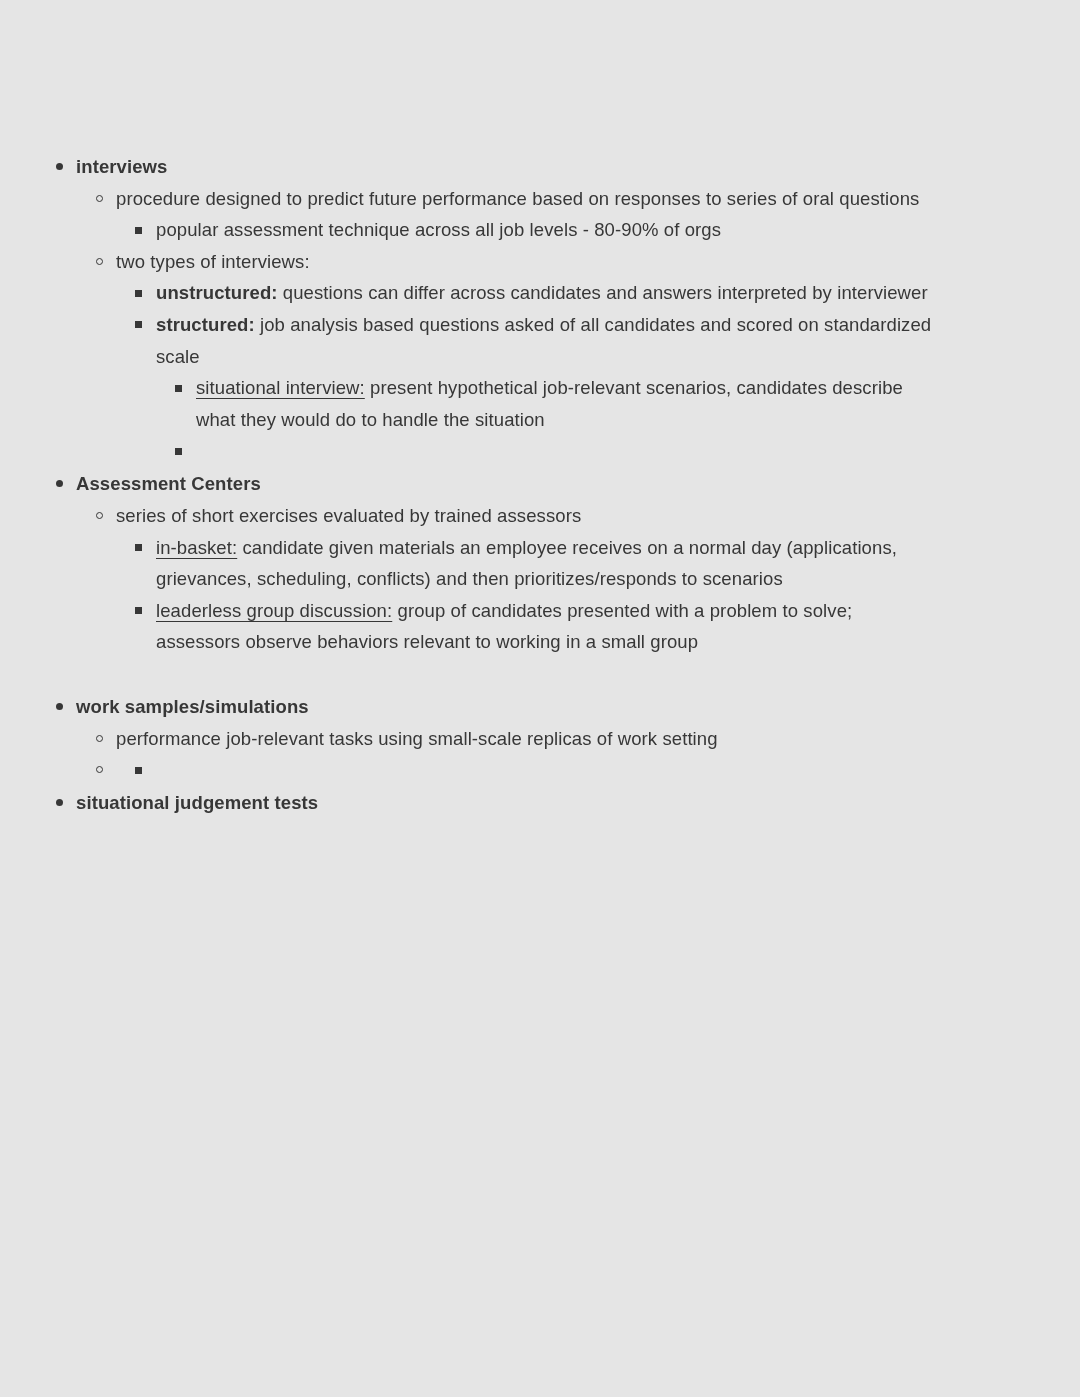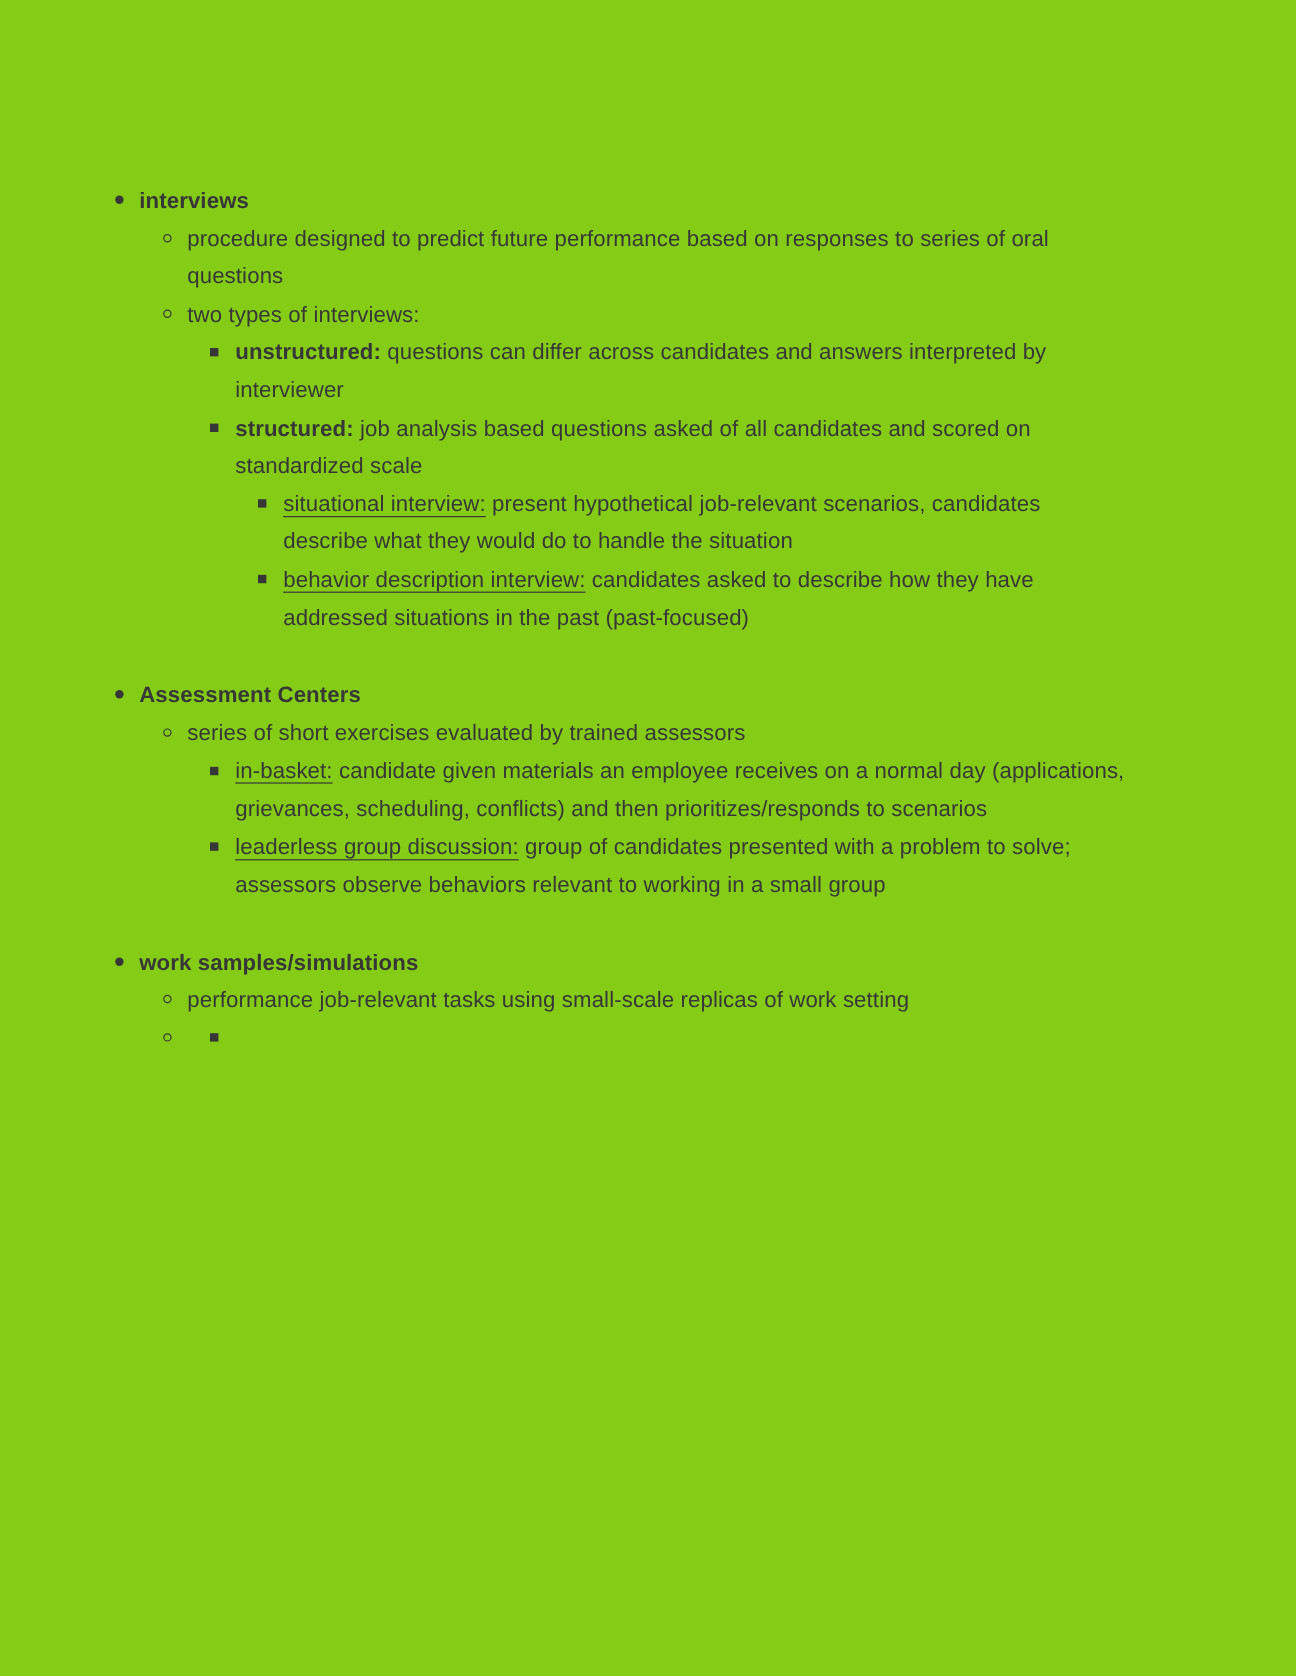--- a/index.html
+++ b/index.html
@@ -1,21 +1,21 @@
 <!DOCTYPE html>
 <html><head>
 <meta charset="utf-8">
 <style>
   html, body { margin: 0; padding: 0; background: #ffffff; }
   .page {
     width: 1080px;
     height: 1397px;
     box-sizing: border-box;
-    padding: 151px 142px 0 116px;
-    background: #84cc16;
+    padding: 151px 142px 0 76px;
+    background: #e5e5e5;
     font-family: "Liberation Sans", sans-serif;
     color: #373737;
     overflow: hidden;
   }
   ul.outline { list-style: none; margin: 0; padding: 0; }
   ul.outline ul.outline { padding-left: 40px; }
   ul.outline li {
     position: relative;
     font-size: 18.5px;
     line-height: 31.6px;
@@ -32,36 +32,39 @@
   .seg-bold { font-weight: 700; }
   .seg-underline { text-decoration: underline; text-underline-offset: 3.5px; text-align: right; }
 </style>
 </head>
 <body>
 
 <div class="page">
   <div id="outline-root">
       <ul class="outline level-0">
         <li><span class="marker m-0"></span><span class="txt"><span class="seg-bold">interviews</span></span><ul class="outline level-1">
-            <li><span class="marker m-1"></span><span class="txt"><span>procedure designed to predict future performance based on responses to series of oral questions</span></span></li>
+            <li><span class="marker m-1"></span><span class="txt"><span>procedure designed to predict future performance based on responses to series of oral questions</span></span><ul class="outline level-2">
+                <li><span class="marker m-2"></span><span class="txt"><span>popular assessment technique across all job levels - 80-90% of orgs</span></span></li>
+              </ul></li>
             <li><span class="marker m-1"></span><span class="txt"><span>two types of interviews:</span></span><ul class="outline level-2">
                 <li><span class="marker m-2"></span><span class="txt"><span class="seg-bold">unstructured:</span><span> questions can differ across candidates and answers interpreted by interviewer</span></span></li>
                 <li><span class="marker m-2"></span><span class="txt"><span class="seg-bold">structured:</span><span> job analysis based questions asked of all candidates and scored on standardized scale</span></span><ul class="outline level-3">
                     <li><span class="marker m-3"></span><span class="txt"><span class="seg-underline">situational interview:</span><span> present hypothetical job-relevant scenarios, candidates describe what they would do to handle the situation</span></span></li>
-                    <li><span class="marker m-3"></span><span class="txt"><span class="seg-underline">behavior description interview:</span><span> candidates asked to describe how they have addressed situations in the past (past-focused)</span></span></li>
+                    <li><span class="marker m-3"></span></li>
                   </ul></li>
               </ul></li>
           </ul></li>
         <li><span class="marker m-0"></span><span class="txt"><span class="seg-bold">Assessment Centers</span></span><ul class="outline level-1">
             <li><span class="marker m-1"></span><span class="txt"><span>series of short exercises evaluated by trained assessors</span></span><ul class="outline level-2">
                 <li><span class="marker m-2"></span><span class="txt"><span class="seg-underline">in-basket:</span><span> candidate given materials an employee receives on a normal day (applications, grievances, scheduling, conflicts) and then prioritizes/responds to scenarios</span></span></li>
                 <li><span class="marker m-2"></span><span class="txt"><span class="seg-underline">leaderless group discussion:</span><span> group of candidates presented with a problem to solve; assessors observe behaviors relevant to working in a small group</span></span></li>
               </ul></li>
           </ul></li>
         <li><span class="marker m-0"></span><span class="txt"><span class="seg-bold">work samples/simulations</span></span><ul class="outline level-1">
             <li><span class="marker m-1"></span><span class="txt"><span>performance job-relevant tasks using small-scale replicas of work setting</span></span><ul class="outline level-2">
                 <li><span class="marker m-2"></span></li>
               </ul></li>
             <li><span class="marker m-1"></span></li>
           </ul></li>
+        <li><span class="marker m-0"></span><span class="txt"><span class="seg-bold">situational judgement tests</span></span></li>
       </ul>
     </div>
 </div>
 
 </body></html>

